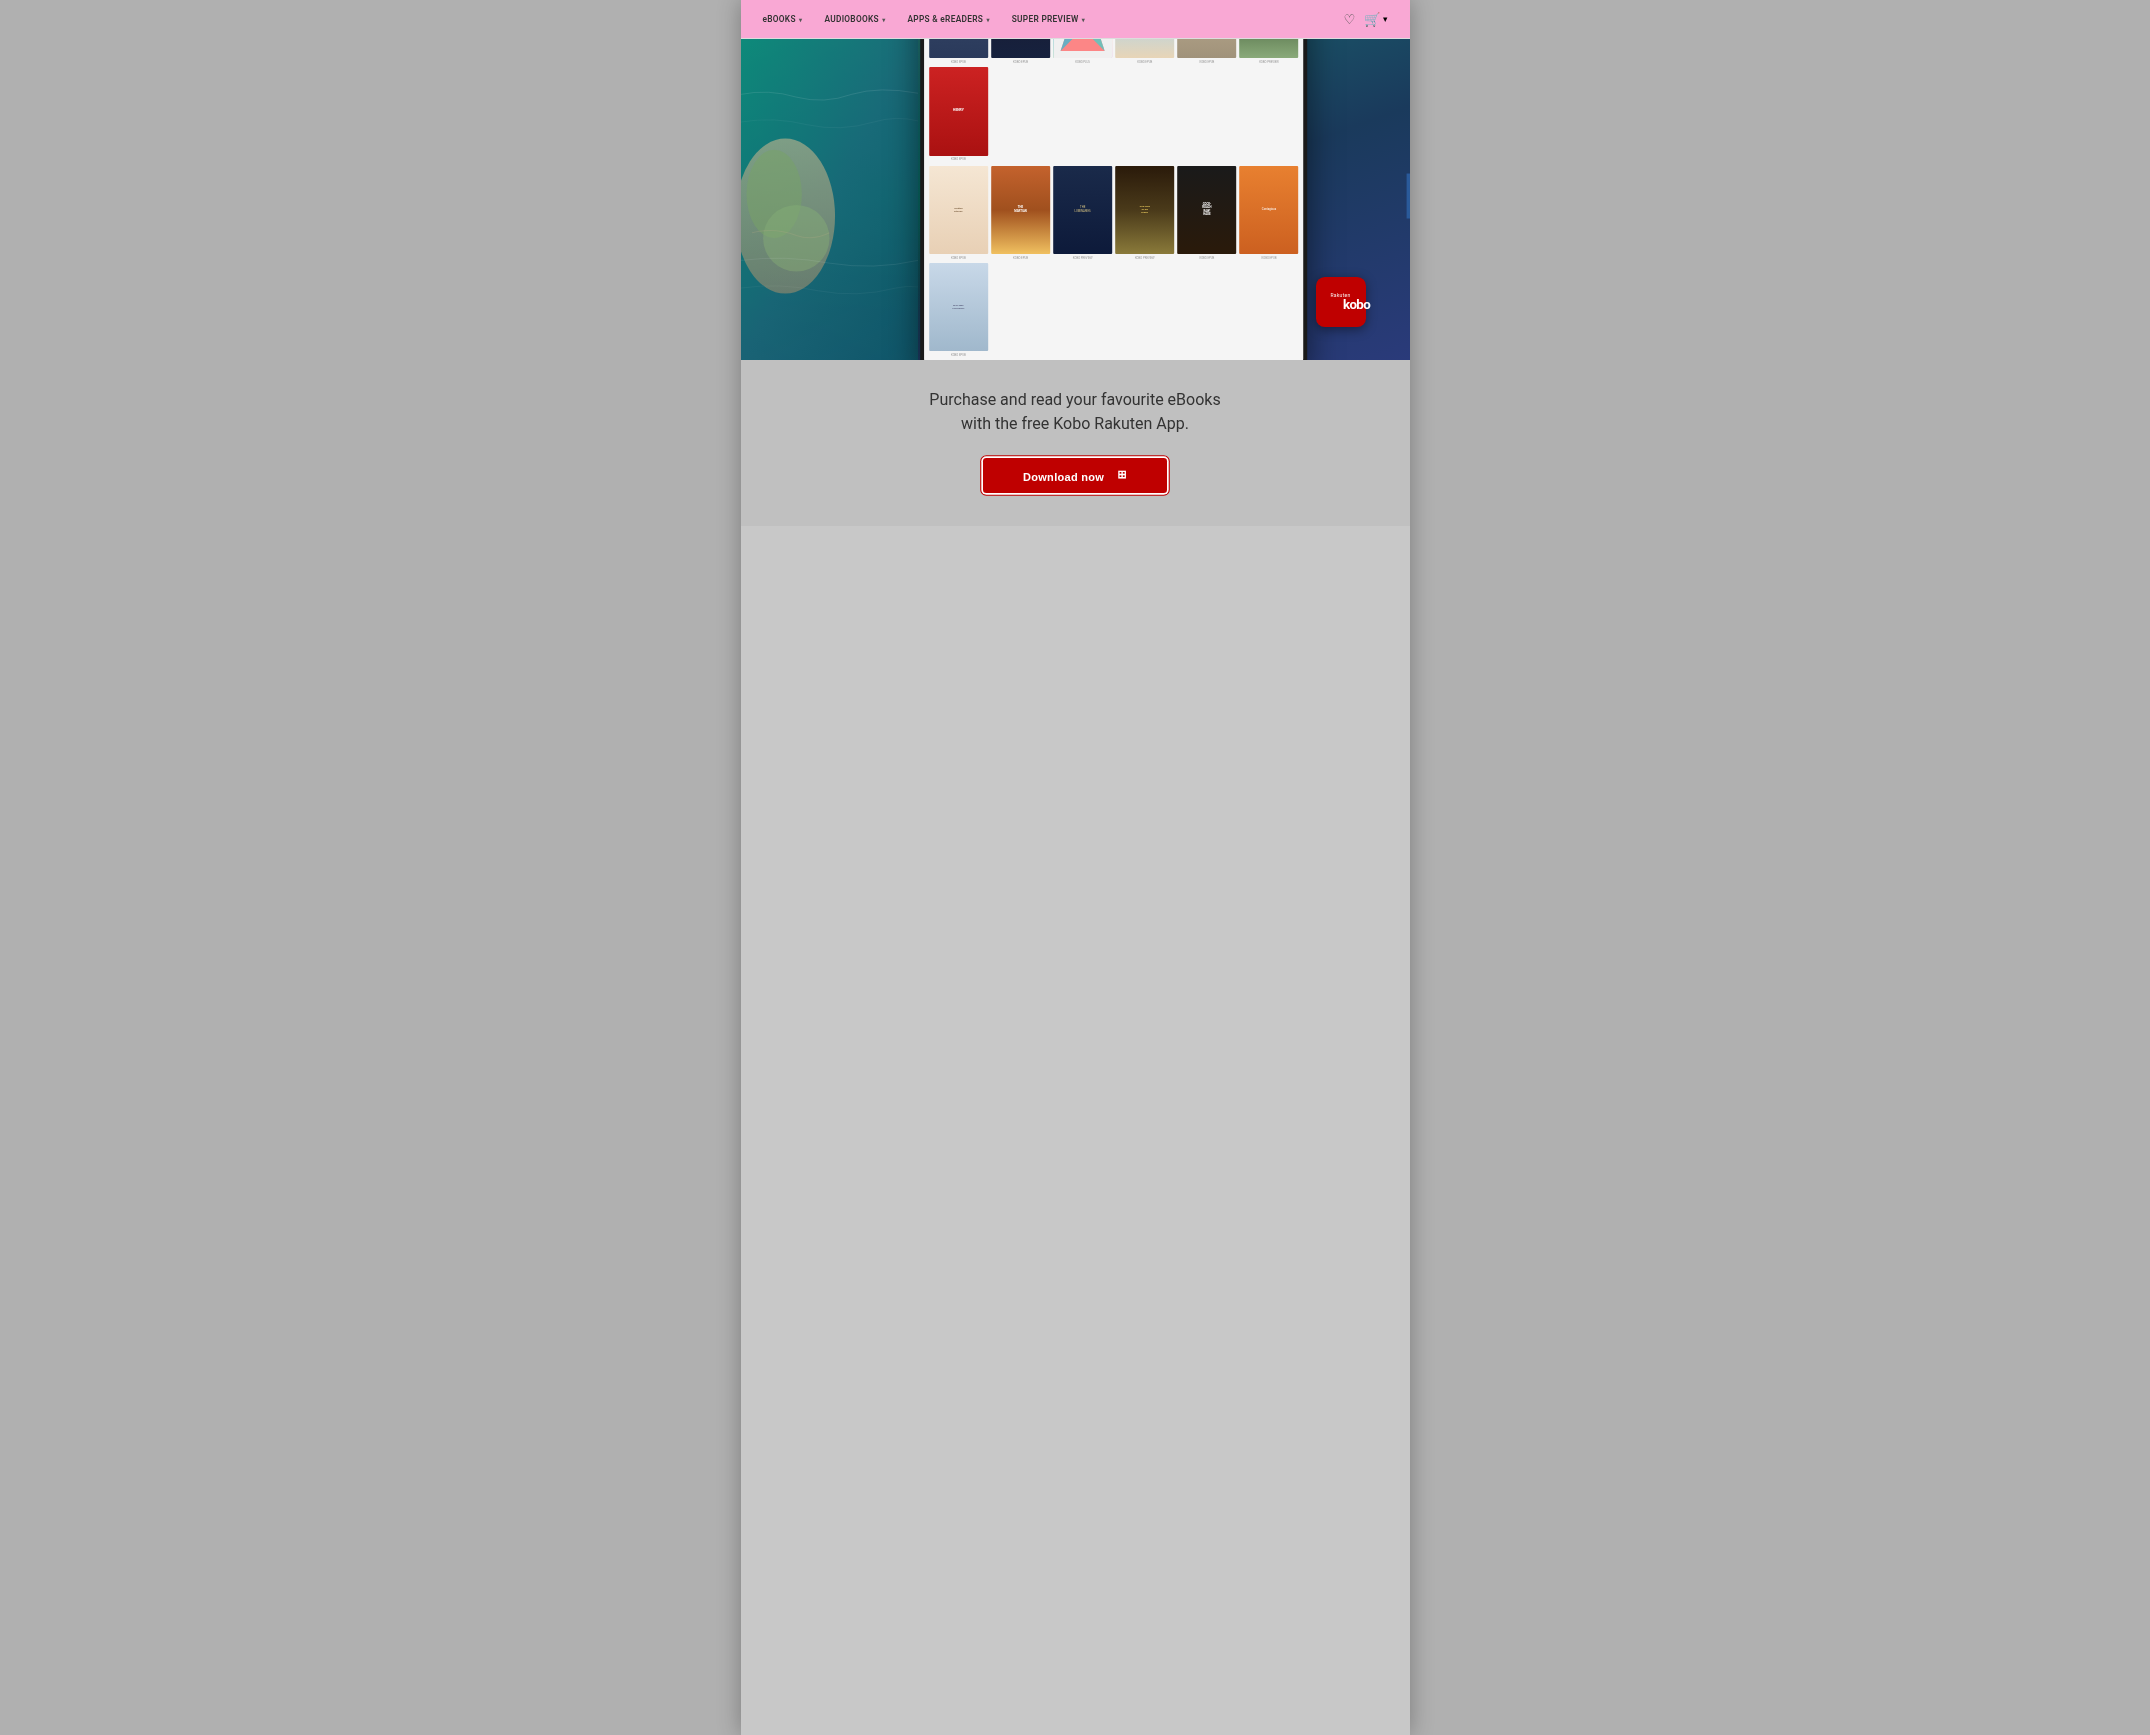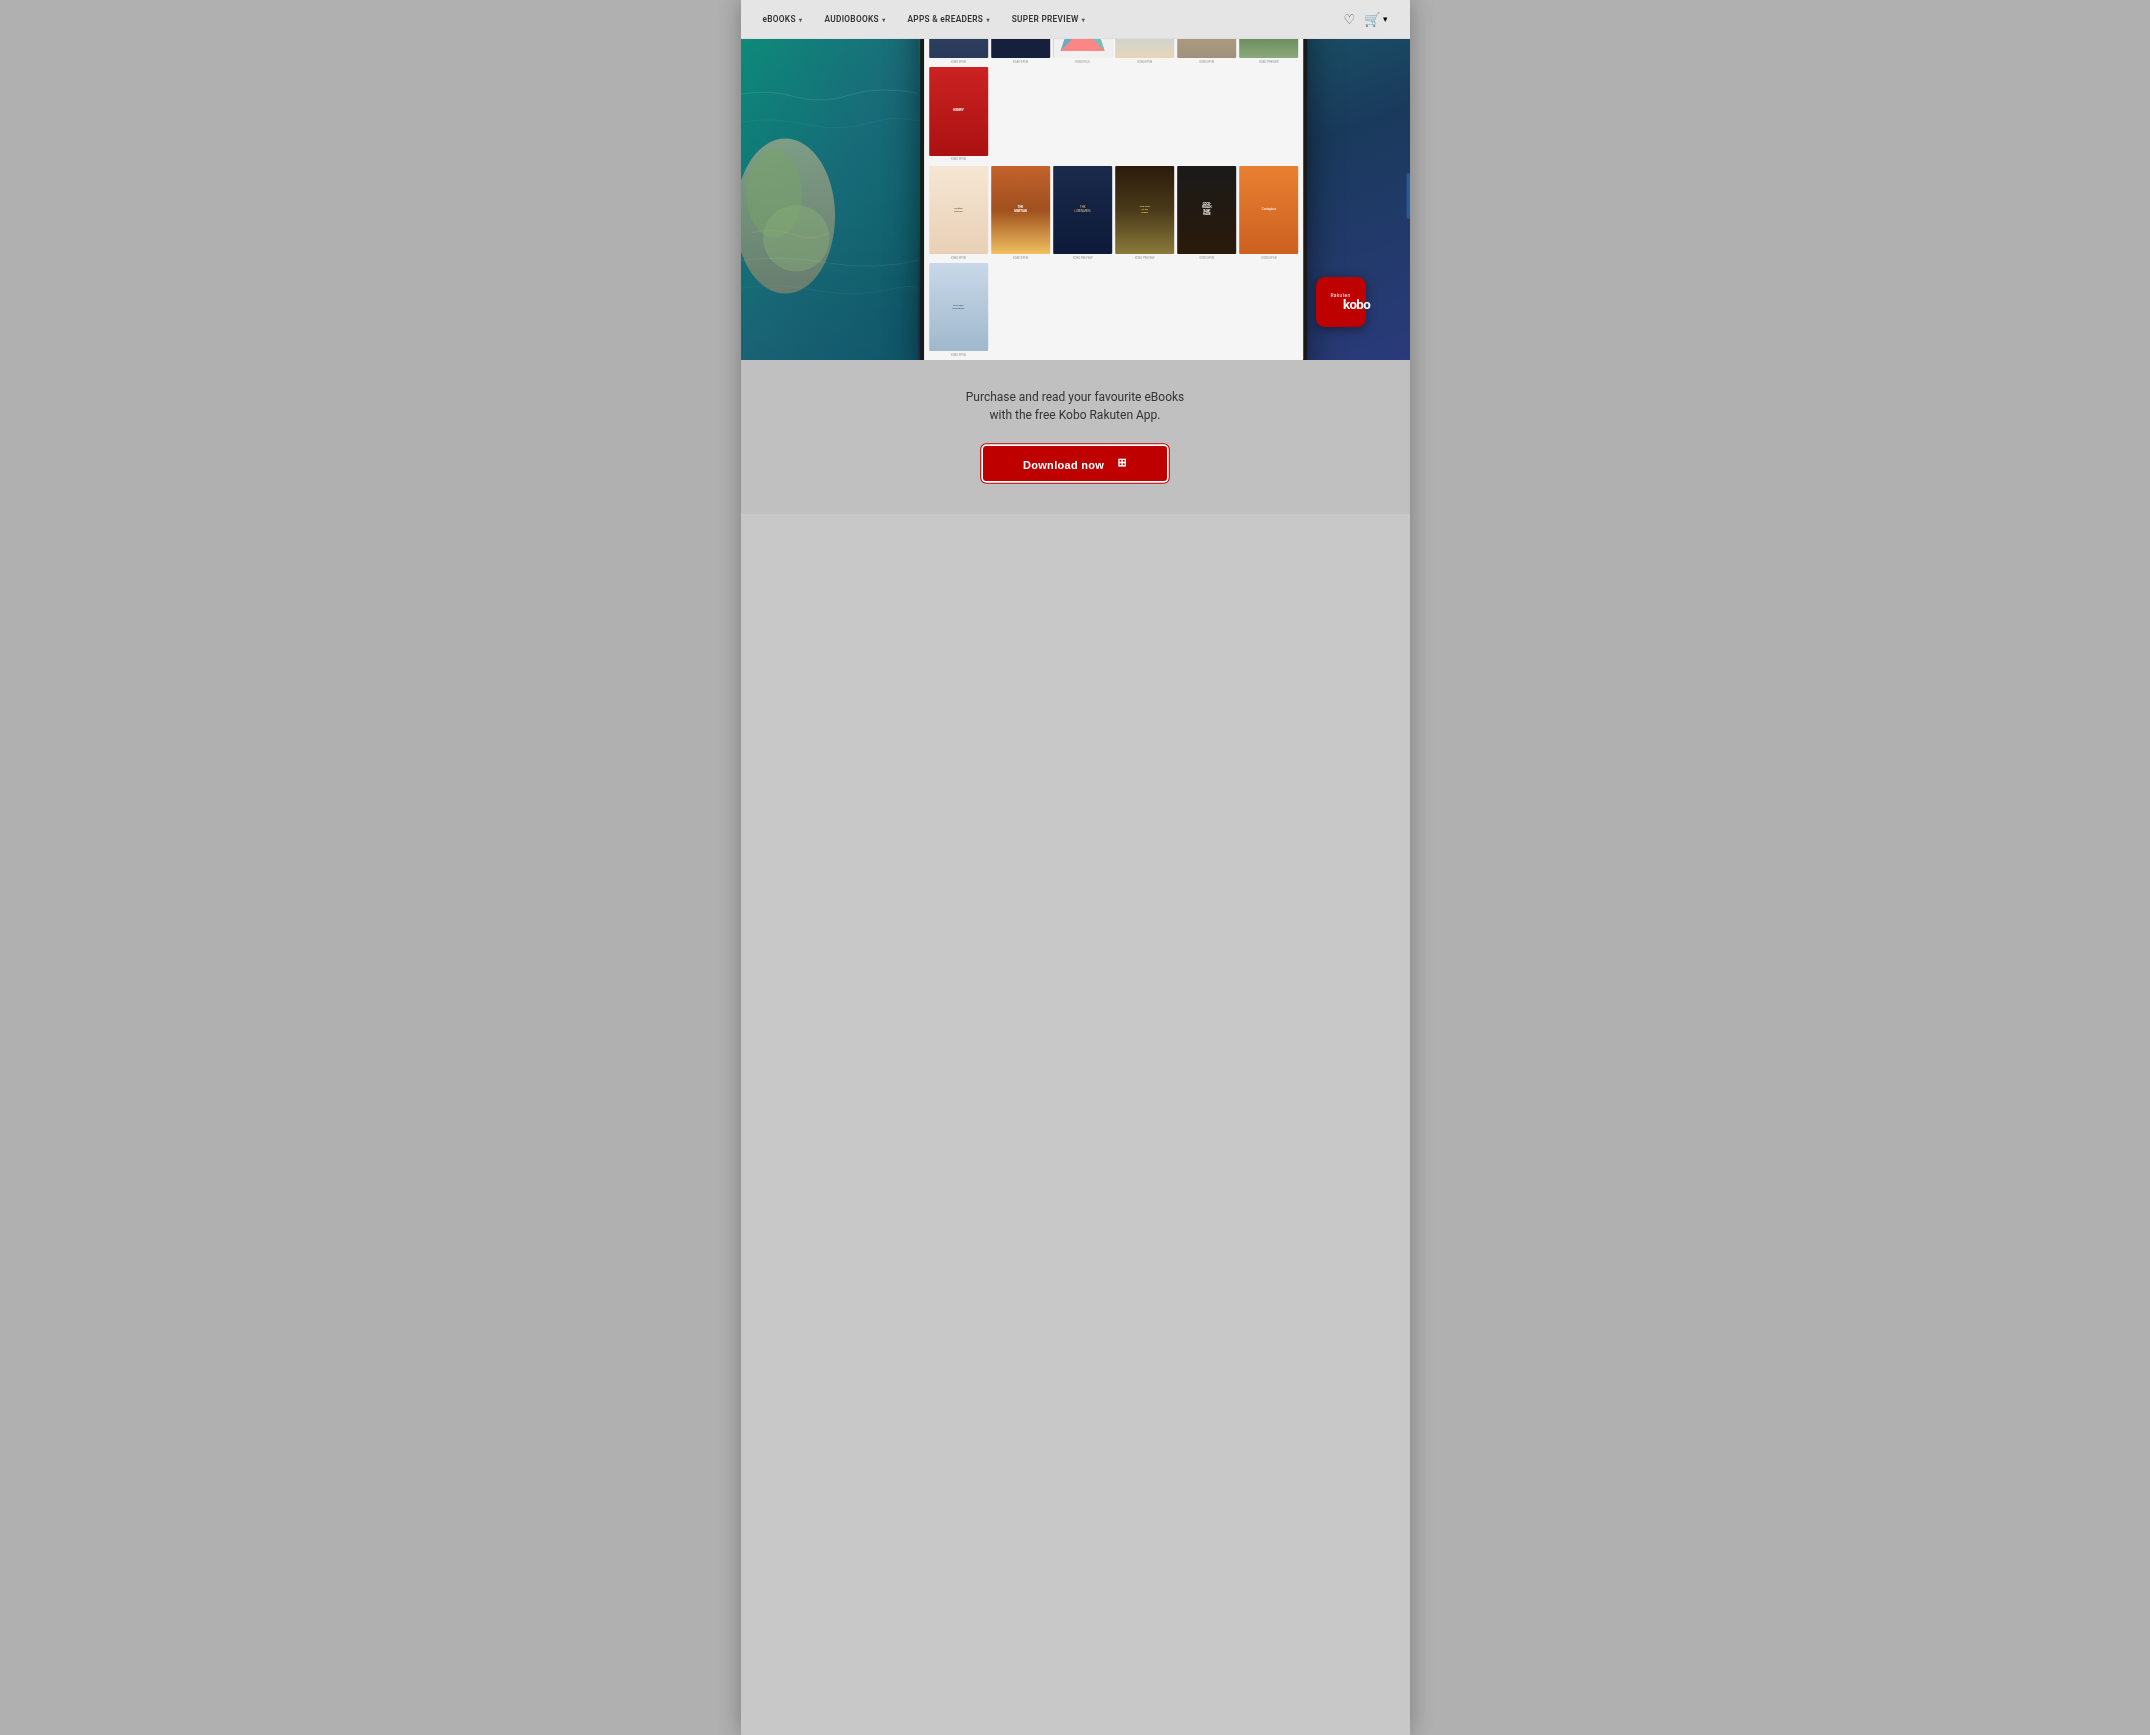--- a/index.html
+++ b/index.html
@@ -5,21 +5,21 @@
     * { margin: 0; padding: 0; box-sizing: border-box; }
 
     body {
       font-family: -apple-system, BlinkMacSystemFont, 'Segoe UI', Roboto, sans-serif;
       background: #b0b0b0;
       min-height: 100vh;
     }
 
     
     .navbar {
-      background: #e5e5e5;
+      background: #f9a8d4;
       border-bottom: 0.6px solid #ddd;
       padding: 0 22px;
       height: 39px;
       display: flex;
       align-items: center;
       justify-content: space-between;
     }
 
     .nav-left {
       display: flex;
@@ -271,21 +271,21 @@
     }
 
     
     .content-section {
       background: #c0c0c0;
       padding: 28px 11px 33px;
       text-align: center;
     }
 
     .content-description {
-      font-size: 12px;
+      font-size: 16px;
       color: #333;
       line-height: 1.5;
       margin-bottom: 22px;
       font-weight: 400;
     }
 
     .download-btn {
       display: inline-block;
       background: #bf0000;
       color: white;

